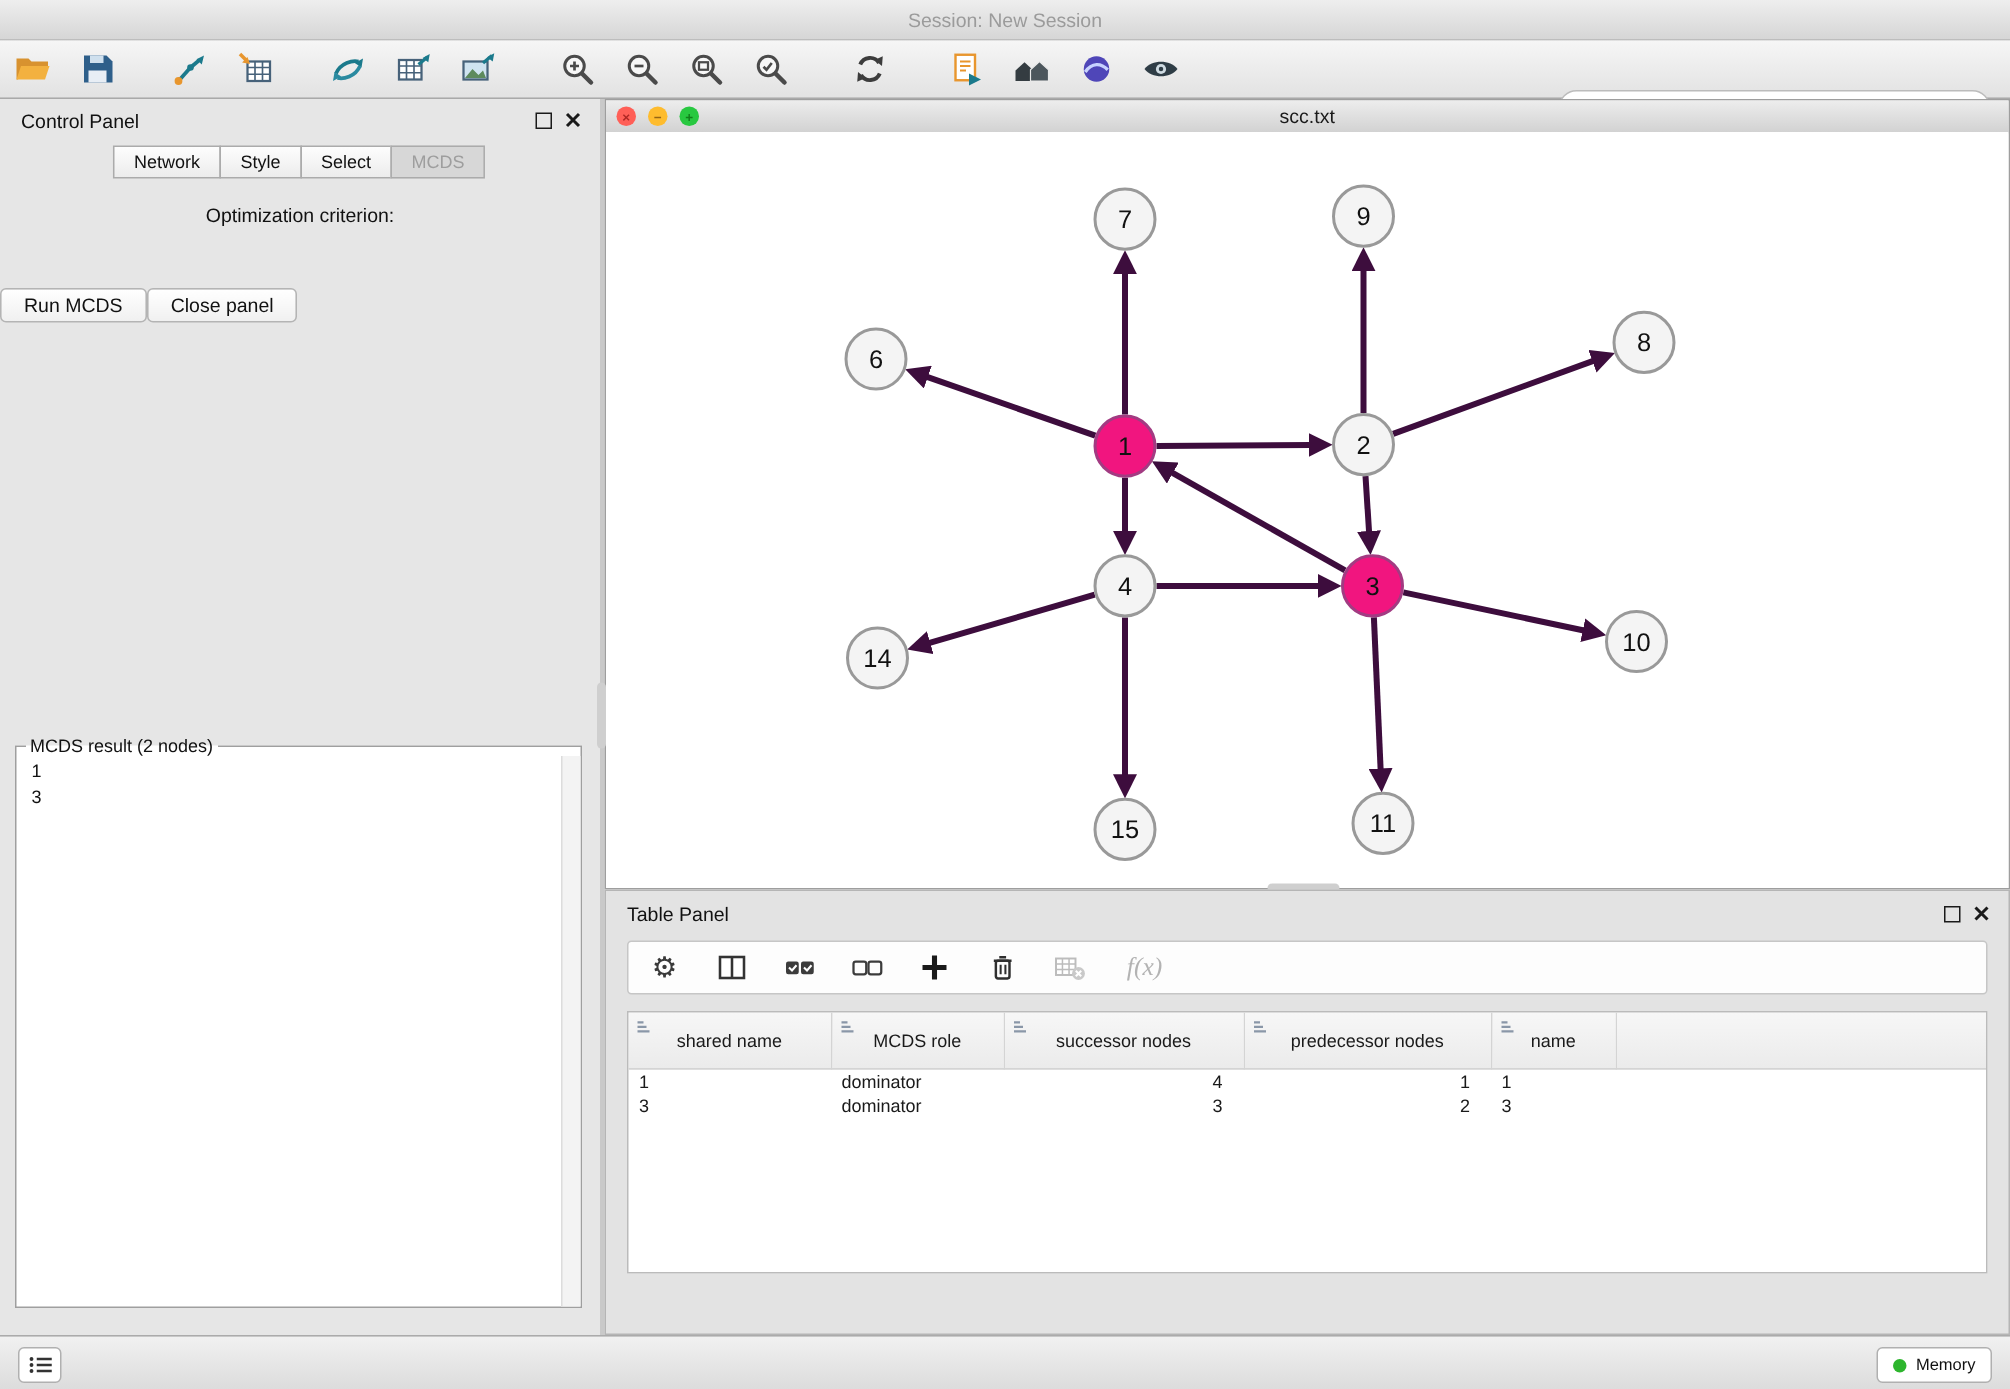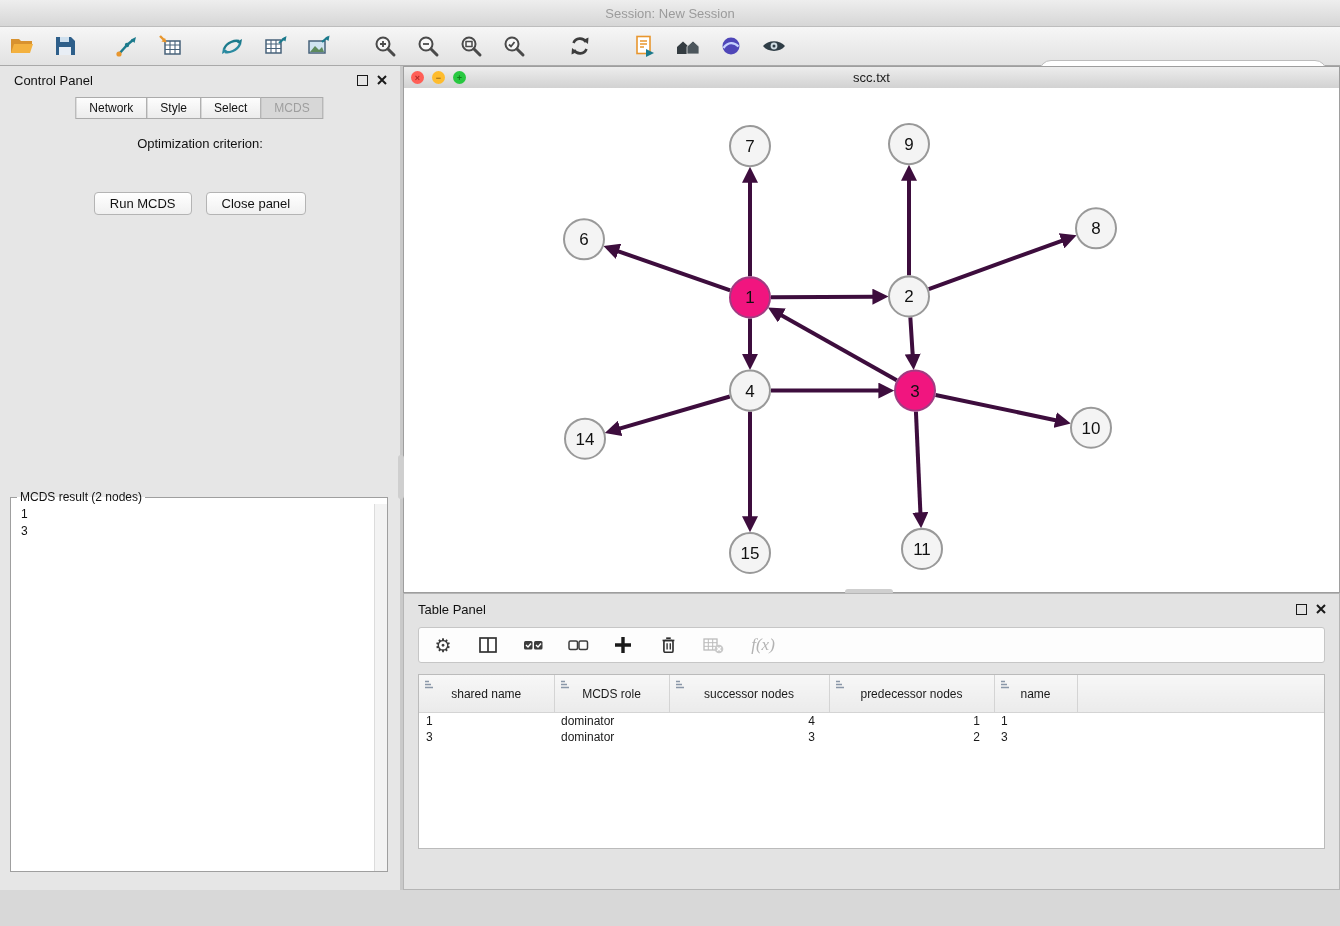--- a/index.html
+++ b/index.html
@@ -39,21 +39,21 @@
        background:linear-gradient(#fdfdfd,#ececec);border:1px solid #ababab;margin-left:-1px;
        white-space:nowrap;cursor:default;}
   .tab.active{background:#d7d7d7;color:#9e9e9e;}
   .cp-tabs{position:absolute;left:50%;transform:translateX(-50%);top:31px;}
   .opt-label{position:absolute;left:0;right:0;top:70px;text-align:center;font-size:13px;color:#111;}
   .combo{position:absolute;left:44px;top:92px;width:312px;height:23px;background:#fff;
          border:1px solid #b4b4b4;border-radius:4px;box-sizing:border-box;
          display:flex;align-items:center;padding:0 6px 0 10px;}
   .combo-text{flex:1;font-size:13px;color:#111;}
   .combo-arrows{line-height:0;}
-  .btn-row{position:absolute;left:0;right:0;top:126px;display:flex;justify-content:center;gap:14px;}
+  .btn-row{position:absolute;left:0;right:0;top:126px;display:flex;justify-content:flex-start;}
   .btn{height:23px;padding:0 15px;font-size:13px;color:#111;background:linear-gradient(#ffffff,#f0f0f0);
        border:1px solid #b4b4b4;border-radius:4px;font-family:"Liberation Sans",sans-serif;cursor:default;}
   .mcds-result{position:absolute;left:10px;top:424px;width:378px;height:382px;margin:0;padding:0;
                border:1px solid #9f9f9f;background:#fff;box-sizing:border-box;}
   .mcds-result legend{font-size:12px;color:#111;margin-left:6px;padding:0 3px;}
   .result-text{position:absolute;left:10px;top:2px;font-size:12px;color:#111;line-height:17px;}
   .result-scrollbar{position:absolute;right:0;top:0;bottom:0;width:12px;background:#f3f3f3;
                     border-left:1px solid #dcdcdc;}
 
   
@@ -442,14 +442,30 @@
               <td style="text-align: right;">2</td>
               <td style="text-align: left;">3</td>
               <td></td>
             </tr>
           </tbody>
       </table>
     </div>
 
   </div>
 
+  <div class="statusbar">
+    <div class="sb-left">
+      <svg width="16" height="12" viewBox="0 0 16 12">
+          <circle cx="2" cy="2" r="1.3" fill="#333"></circle>
+          <path d="M5.5 2h10" stroke="#333" stroke-width="1.6"></path>
+          <circle cx="2" cy="6" r="1.3" fill="#333"></circle>
+          <path d="M5.5 6h10" stroke="#333" stroke-width="1.6"></path>
+          <circle cx="2" cy="10" r="1.3" fill="#333"></circle>
+          <path d="M5.5 10h10" stroke="#333" stroke-width="1.6"></path>
+        </svg>
+    </div>
+    <div class="sb-memory">
+      <span class="mem-dot"></span>
+      <span>Memory</span>
+    </div>
+  </div>
 
 </div>
 
 </body></html>

